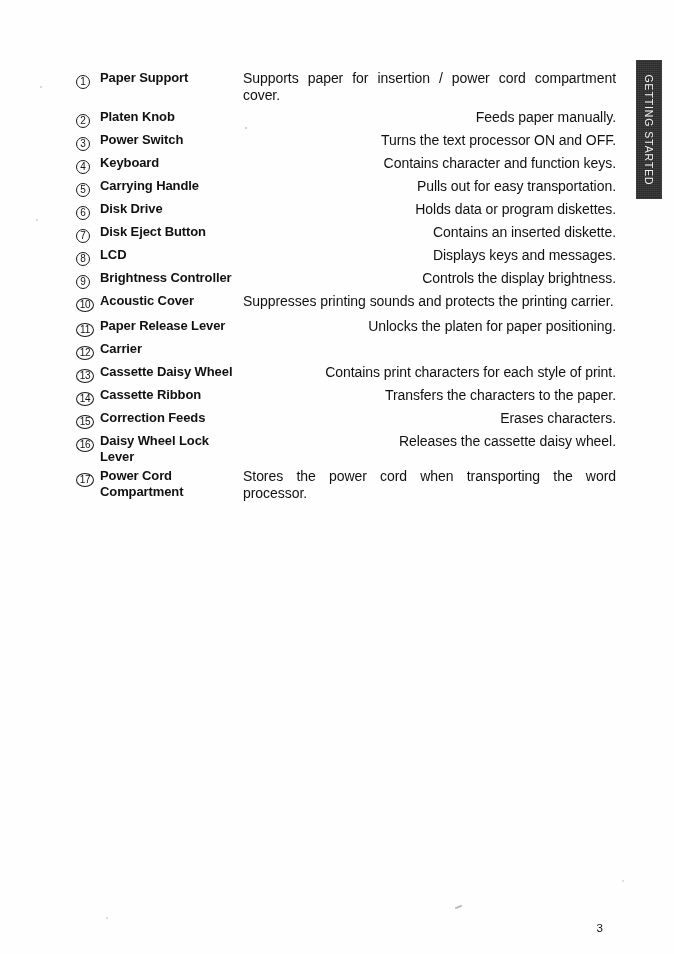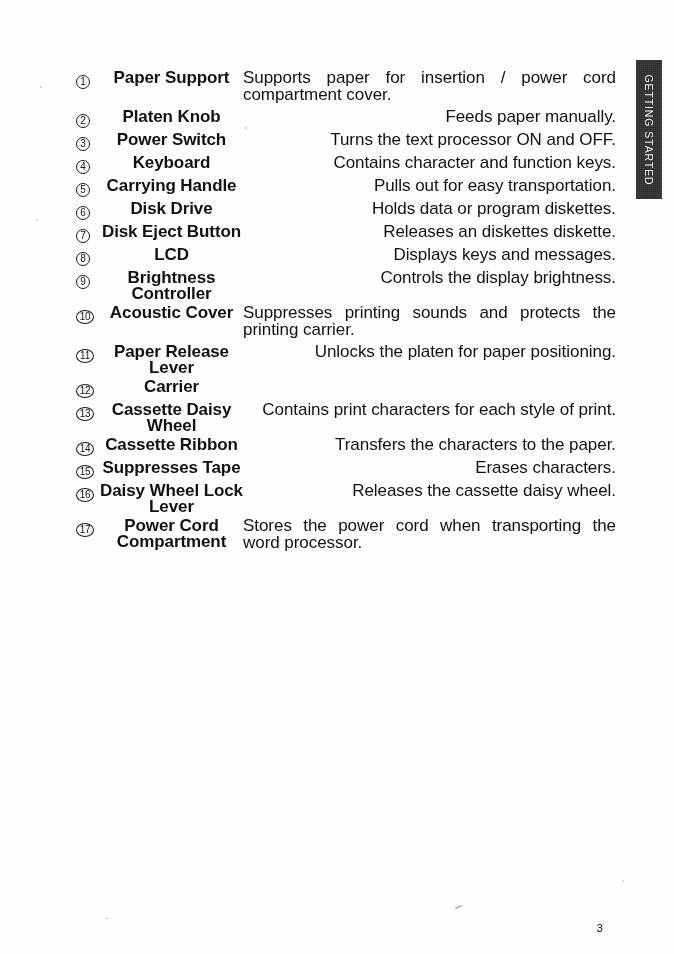--- a/index.html
+++ b/index.html
@@ -79,29 +79,28 @@
     color: #111;
     background: transparent;
   }
   .num-circle.single { width: 14px; padding: 0; }
   .num-circle.double { width: 18px; letter-spacing: -0.3px; }
 
   .part-label {
     flex: 0 0 143px;
     width: 143px;
     font-weight: bold;
-    font-size: 17px;
+    font-size: 13px;
     line-height: 15.5px;
     letter-spacing: -0.1px;
     padding-top: 0px;
-    text-align: center;
   }
   .part-desc {
     flex: 1;
-    font-size: 17px;
+    font-size: 14px;
     line-height: 16.5px;
     text-align: justify;
     text-justify: inter-word;
     padding-top: 0px;
     letter-spacing: -0.05px;
   }
   .part-desc.nojust { text-align: right; }
 
   
   .part-row.tall { margin-bottom: 6px; }
@@ -164,21 +163,21 @@
         <div class="part-desc nojust">Pulls out for easy transportation.</div>
       </div>
       <div class="part-row">
         <div class="part-num"><span class="num-circle single">6</span></div>
         <div class="part-label">Disk Drive</div>
         <div class="part-desc nojust">Holds data or program diskettes.</div>
       </div>
       <div class="part-row">
         <div class="part-num"><span class="num-circle single">7</span></div>
         <div class="part-label">Disk Eject Button</div>
-        <div class="part-desc nojust">Releases an diskettes diskette.</div>
+        <div class="part-desc nojust">Contains an inserted diskette.</div>
       </div>
       <div class="part-row">
         <div class="part-num"><span class="num-circle single">8</span></div>
         <div class="part-label">LCD</div>
         <div class="part-desc nojust">Displays keys and messages.</div>
       </div>
       <div class="part-row">
         <div class="part-num"><span class="num-circle single">9</span></div>
         <div class="part-label">Brightness Controller</div>
         <div class="part-desc nojust">Controls the display brightness.</div>
@@ -202,21 +201,21 @@
         <div class="part-label">Cassette Daisy Wheel</div>
         <div class="part-desc nojust">Contains print characters for each style of print.</div>
       </div>
       <div class="part-row">
         <div class="part-num"><span class="num-circle double">14</span></div>
         <div class="part-label">Cassette Ribbon</div>
         <div class="part-desc nojust">Transfers the characters to the paper.</div>
       </div>
       <div class="part-row">
         <div class="part-num"><span class="num-circle double">15</span></div>
-        <div class="part-label">Suppresses Tape</div>
+        <div class="part-label">Correction Feeds</div>
         <div class="part-desc nojust">Erases characters.</div>
       </div>
       <div class="part-row">
         <div class="part-num"><span class="num-circle double">16</span></div>
         <div class="part-label">Daisy Wheel Lock Lever</div>
         <div class="part-desc nojust">Releases the cassette daisy wheel.</div>
       </div>
       <div class="part-row tall gap-after">
         <div class="part-num"><span class="num-circle double">17</span></div>
         <div class="part-label">Power Cord Compartment</div>

